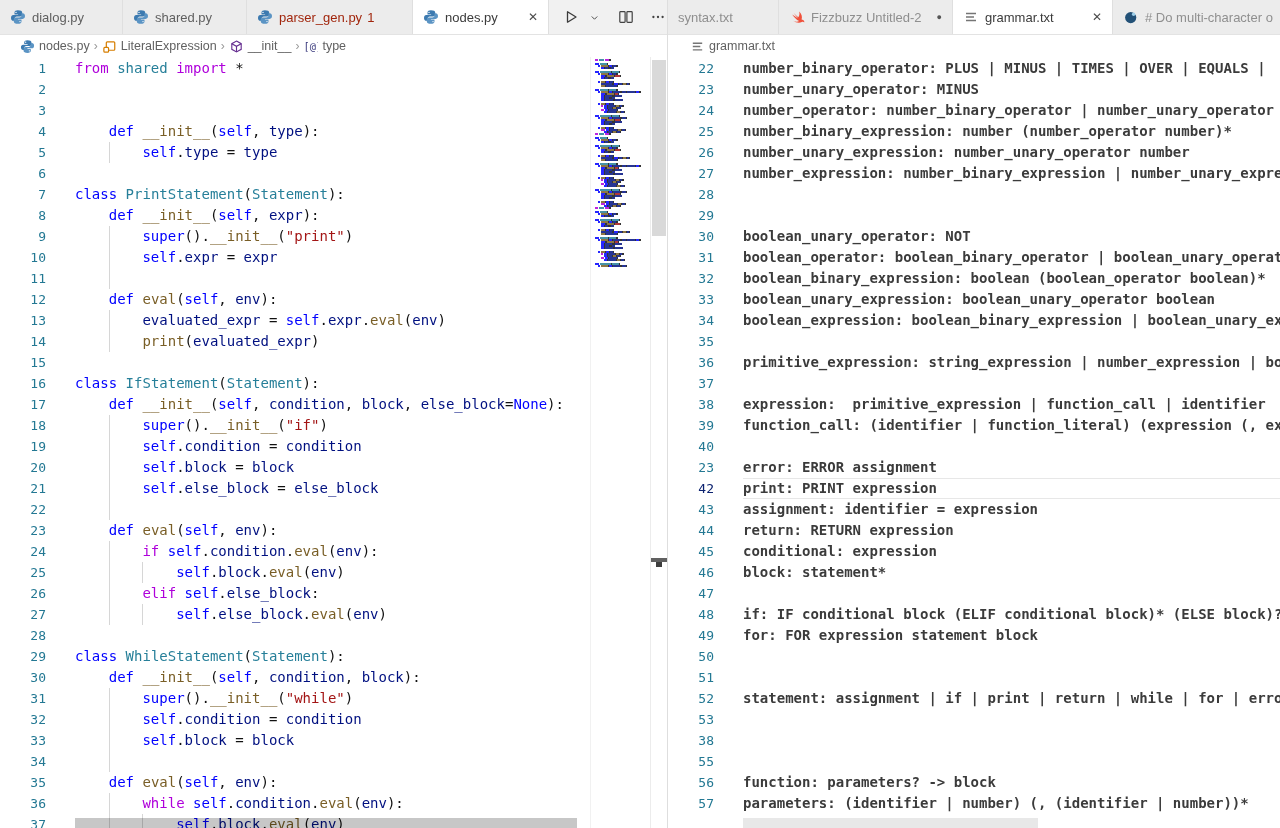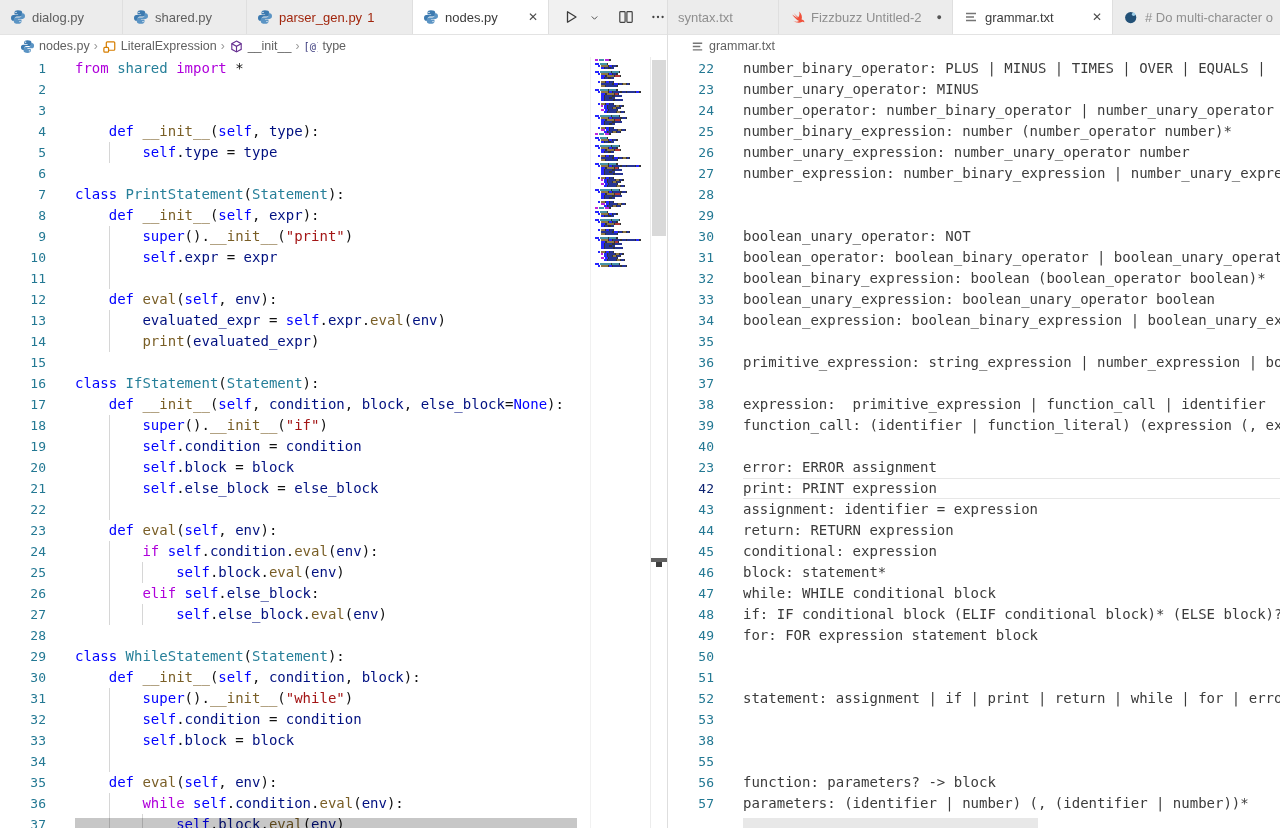--- a/index.html
+++ b/index.html
@@ -26,21 +26,21 @@
   .bicon{width:15px;height:15px;}
   .bsep{color:#9a9a9a;margin:0 4px;font-size:12px;}
   
   .editor{position:relative;flex:1;overflow:hidden;background:#fff;}
   .lines{position:absolute;top:1px;left:0;right:0;overflow:hidden;}
   .lines.clipped{right:77px;}
   .row{display:flex;height:21px;line-height:21px;font-family:"DejaVu Sans Mono",monospace;font-size:14px;white-space:pre;}
   .ln{width:46px;text-align:right;color:#237893;font-size:13px;flex:none;}
   .ln.active{color:#0B216F;}
   .code{margin-left:29px;position:relative;flex:1;}
-  .rcode{color:#3b3b3b;}
+  .rcode{color:#3b3b3b;font-weight:bold;}
   .guide{position:absolute;top:0;bottom:0;width:1px;background:#d6d6d6;}
   .curline{position:absolute;left:75px;right:0;height:21px;border-top:1px solid #e7e7e7;border-bottom:1px solid #e7e7e7;box-sizing:border-box;pointer-events:none;}
   
   .minimap{position:absolute;top:0;right:17px;width:60px;bottom:0;border-left:1px solid #f1f1f1;padding:2px 0 0 4px;box-sizing:border-box;}
   .mrow{display:flex;height:2px;align-items:center;}
   .mbar{height:1.5px;opacity:.85;flex:none;}
   .vscroll{position:absolute;top:0;right:0;width:17px;bottom:0;border-left:1px solid #ececec;box-sizing:border-box;}
   .vslider{position:absolute;top:3px;left:1px;right:1px;height:176px;background:rgba(0,0,0,0.15);}
   .vmarker{position:absolute;top:501px;left:0;right:0;height:4px;background:#606060;}
   .vmarker2{position:absolute;top:505px;left:5px;width:6px;height:5px;background:#3e3e3e;}
@@ -1131,21 +1131,21 @@
           <div class="row"><span class="ln">37</span><span class="code rcode"></span></div>
           <div class="row"><span class="ln">38</span><span class="code rcode">expression:  primitive_expression | function_call | identifier</span></div>
           <div class="row"><span class="ln">39</span><span class="code rcode">function_call: (identifier | function_literal) (expression (, expression)*)?</span></div>
           <div class="row"><span class="ln">40</span><span class="code rcode"></span></div>
           <div class="row"><span class="ln">23</span><span class="code rcode">error: ERROR assignment</span></div>
           <div class="row"><span class="ln active">42</span><span class="code rcode">print: PRINT expression</span></div>
           <div class="row"><span class="ln">43</span><span class="code rcode">assignment: identifier = expression</span></div>
           <div class="row"><span class="ln">44</span><span class="code rcode">return: RETURN expression</span></div>
           <div class="row"><span class="ln">45</span><span class="code rcode">conditional: expression</span></div>
           <div class="row"><span class="ln">46</span><span class="code rcode">block: statement*</span></div>
-          <div class="row"><span class="ln">47</span><span class="code rcode">while: WHILE conditional block</span></div>
+          <div class="row"><span class="ln">47</span></div>
           <div class="row"><span class="ln">48</span><span class="code rcode">if: IF conditional block (ELIF conditional block)* (ELSE block)?</span></div>
           <div class="row"><span class="ln">49</span><span class="code rcode">for: FOR expression statement block</span></div>
           <div class="row"><span class="ln">50</span><span class="code rcode"></span></div>
           <div class="row"><span class="ln">51</span><span class="code rcode"></span></div>
           <div class="row"><span class="ln">52</span><span class="code rcode">statement: assignment | if | print | return | while | for | error</span></div>
           <div class="row"><span class="ln">53</span><span class="code rcode"></span></div>
           <div class="row"><span class="ln">38</span><span class="code rcode"></span></div>
           <div class="row"><span class="ln">55</span><span class="code rcode"></span></div>
           <div class="row"><span class="ln">56</span><span class="code rcode">function: parameters? -&gt; block</span></div>
           <div class="row"><span class="ln">57</span><span class="code rcode">parameters: (identifier | number) (, (identifier | number))*</span></div>

